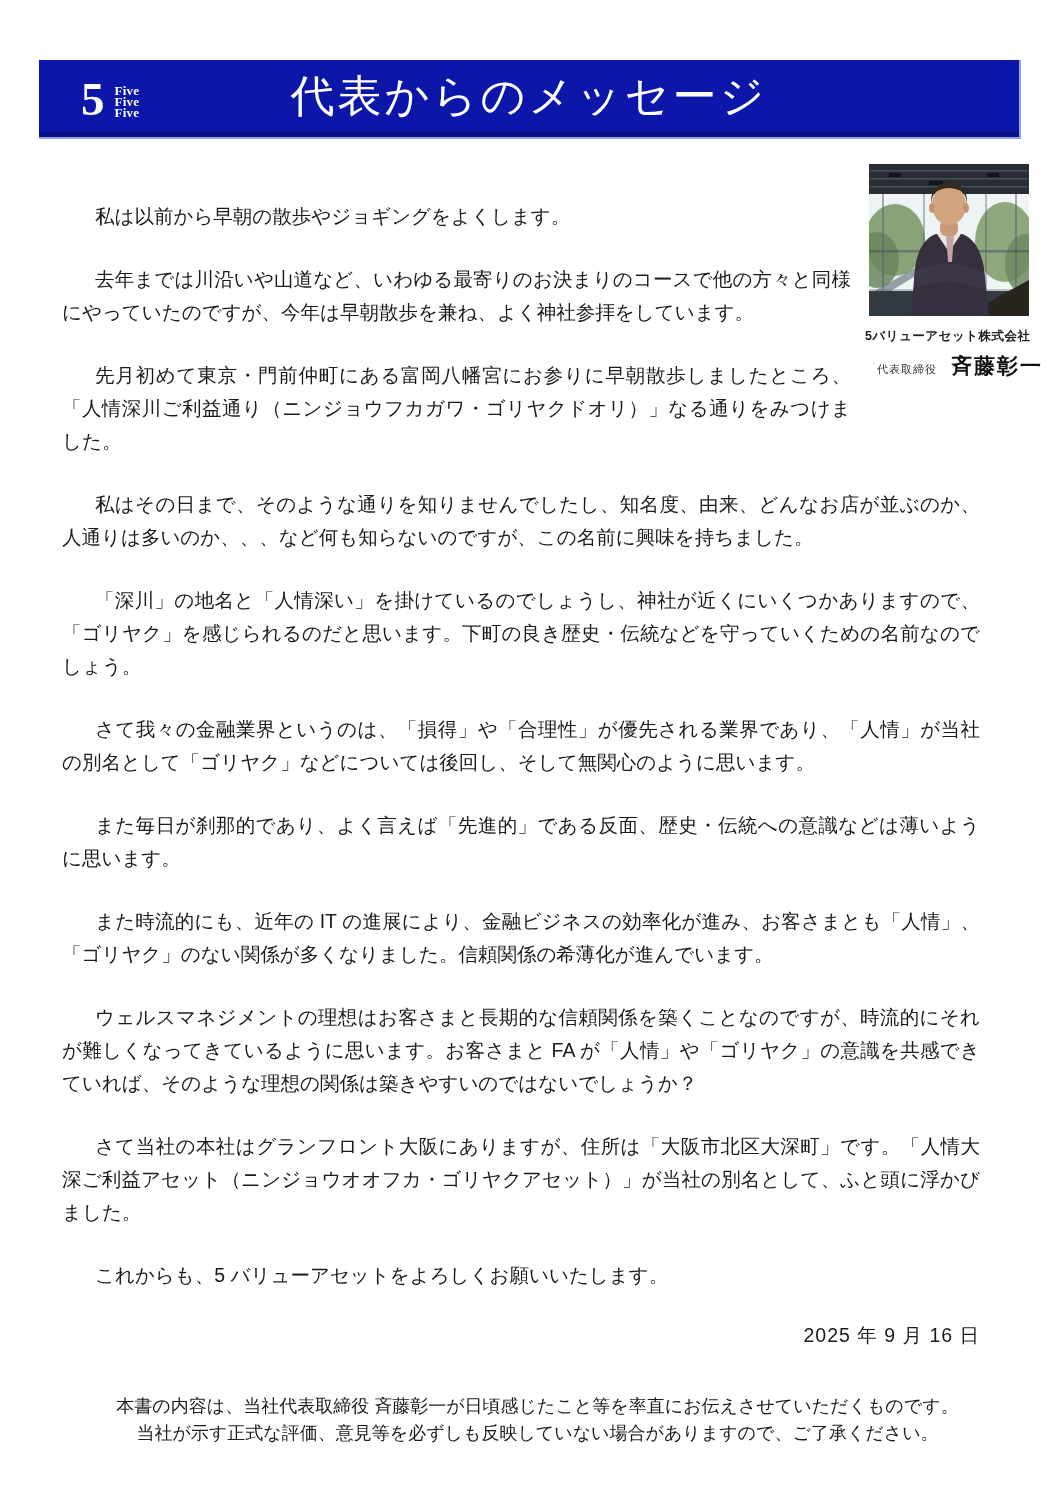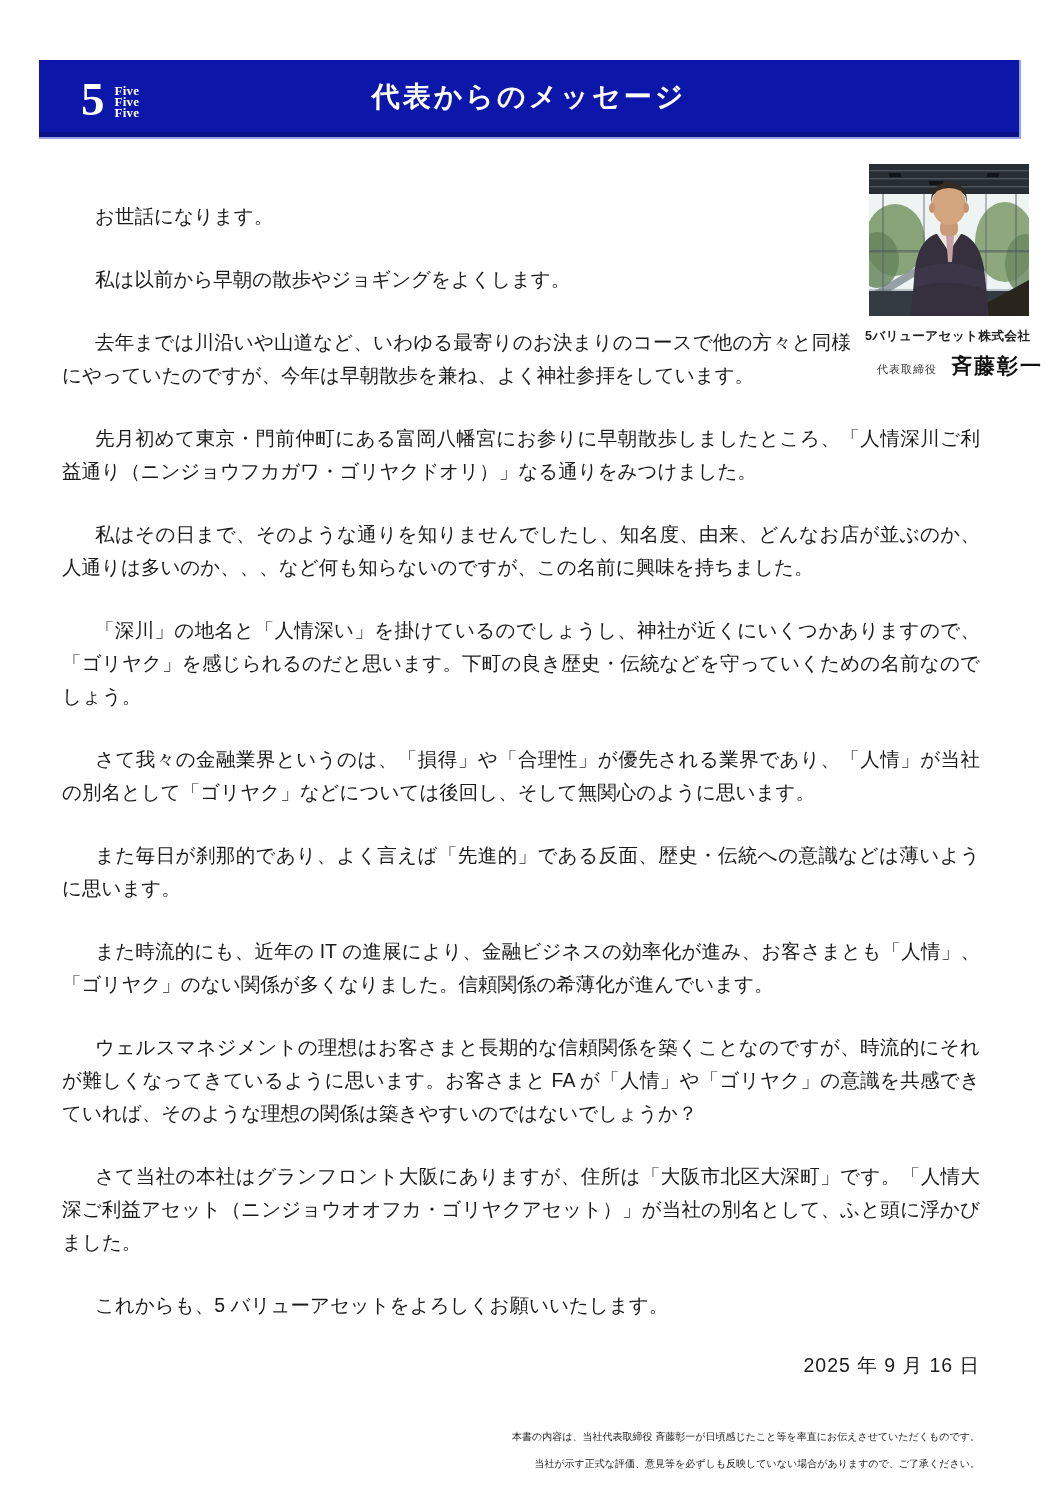--- a/index.html
+++ b/index.html
@@ -19,21 +19,21 @@
     border-right:2px solid #95a1e6;
     border-bottom:2px solid #95a1e6;
     box-sizing:border-box;
     box-shadow: inset 0 -5px 0 rgba(8,10,90,0.45);
   }
   .page-title {
     position:absolute; left:0; right:0; top:50%;
     transform:translateY(-54%);
     text-align:center;
     color:#ffffff;
-    font-size:28px; font-weight:bold;
+    font-size:44px; font-weight:normal;
     letter-spacing:3px;
     white-space:nowrap;
   }
   .logo {
     position:absolute; left:42px; top:50%;
     transform:translateY(-50%);
     display:flex; align-items:flex-start;
     color:#ffffff;
     font-family:"Liberation Serif", serif;
     z-index:2;
@@ -76,24 +76,24 @@
     clear:both;
     text-align:right;
     font-size:19.5px;
     margin:4px 0 0 0;
     letter-spacing:1px;
   }
   .disclaimer {
     margin:44px 0 0 33px;
   }
   .disclaimer-line {
-    font-size:10px;
+    font-size:18px;
     line-height:27px;
     color:#1b1b1b;
-    text-align:right;
+    text-align:center;
   }
 </style>
 </head>
 <body>
 
 <div class="page">
 
   <div class="header-bar">
     <div class="logo">
       <span class="logo-numeral">5</span>
@@ -156,21 +156,20 @@
           <ellipse cx="97" cy="44" rx="3" ry="5" fill="#c3946f"></ellipse>
         </g>
       </svg>
       <div class="photo-caption-company">5バリューアセット株式会社</div>
       <div class="photo-caption-line2">
         <span class="photo-caption-role">代表取締役</span>
         <span class="photo-caption-name">斉藤彰一</span>
       </div>
     </div>
 
-    <p class="para">お世話になります。</p>
     <p class="para">私は以前から早朝の散歩やジョギングをよくします。</p>
     <p class="para">去年までは川沿いや山道など、いわゆる最寄りのお決まりのコースで他の方々と同様にやっていたのですが、今年は早朝散歩を兼ね、よく神社参拝をしています。</p>
     <p class="para">先月初めて東京・門前仲町にある富岡八幡宮にお参りに早朝散歩しましたところ、「人情深川ご利益通り（ニンジョウフカガワ・ゴリヤクドオリ）」なる通りをみつけました。</p>
     <p class="para">私はその日まで、そのような通りを知りませんでしたし、知名度、由来、どんなお店が並ぶのか、人通りは多いのか、、、など何も知らないのですが、この名前に興味を持ちました。</p>
     <p class="para">「深川」の地名と「人情深い」を掛けているのでしょうし、神社が近くにいくつかありますので、「ゴリヤク」を感じられるのだと思います。下町の良き歴史・伝統などを守っていくための名前なのでしょう。</p>
     <p class="para">さて我々の金融業界というのは、「損得」や「合理性」が優先される業界であり、「人情」が当社の別名として「ゴリヤク」などについては後回し、そして無関心のように思います。</p>
     <p class="para">また毎日が刹那的であり、よく言えば「先進的」である反面、歴史・伝統への意識などは薄いように思います。</p>
     <p class="para">また時流的にも、近年の IT の進展により、金融ビジネスの効率化が進み、お客さまとも「人情」、「ゴリヤク」のない関係が多くなりました。信頼関係の希薄化が進んでいます。</p>
     <p class="para">ウェルスマネジメントの理想はお客さまと長期的な信頼関係を築くことなのですが、時流的にそれが難しくなってきているように思います。お客さまと FA が「人情」や「ゴリヤク」の意識を共感できていれば、そのような理想の関係は築きやすいのではないでしょうか？</p>
     <p class="para">さて当社の本社はグランフロント大阪にありますが、住所は「大阪市北区大深町」です。「人情大深ご利益アセット（ニンジョウオオフカ・ゴリヤクアセット）」が当社の別名として、ふと頭に浮かびました。</p>

